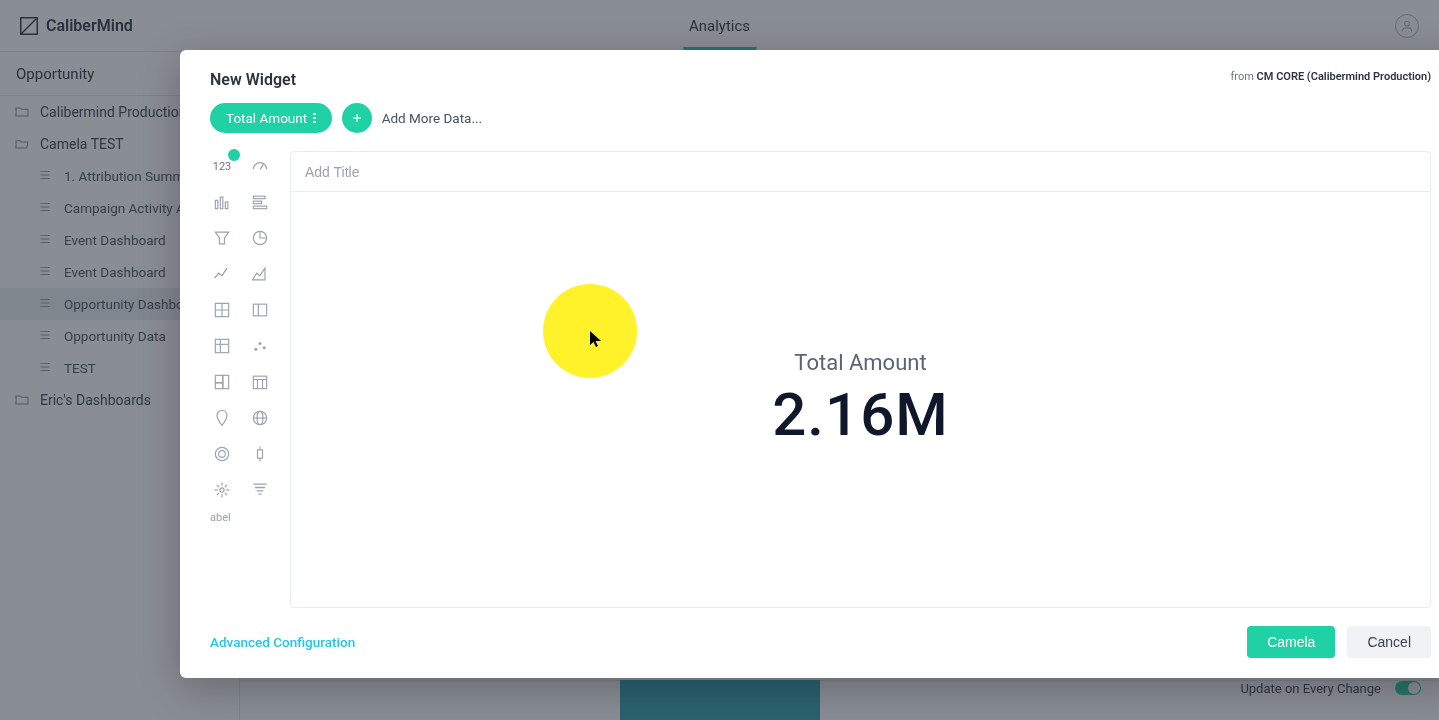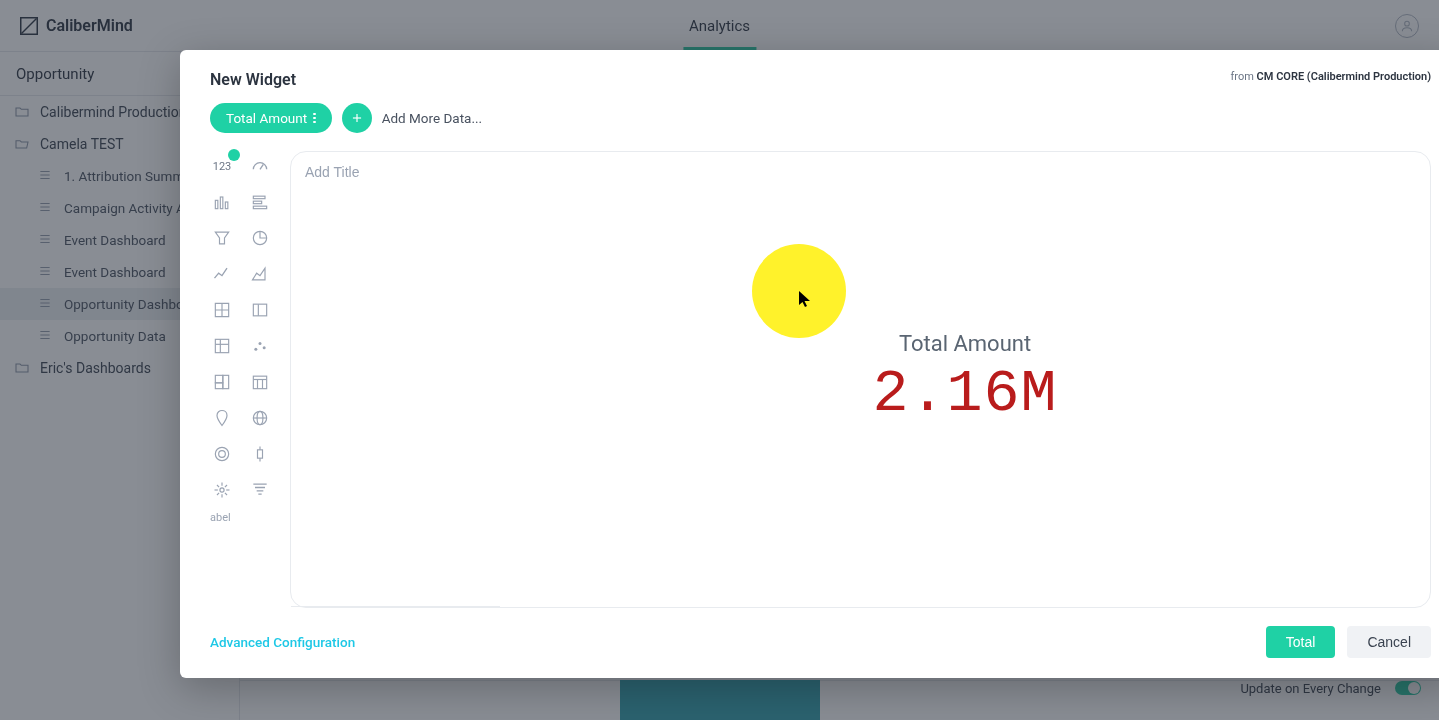--- a/index.html
+++ b/index.html
@@ -65,28 +65,28 @@
 
 
 .palette { width:64px; padding-top:4px; }
 .pal-grid { display:grid; grid-template-columns: 1fr 1fr; gap:14px 12px; }
 .pal-item { width:24px; height:22px; display:flex; align-items:center; justify-content:center; color:#9aa3b2; cursor:pointer; position:relative; }
 .pal-item.active { color:#2c3440; }
 .pal-item .dot { position:absolute; top:-6px; right:-6px; width:12px; height:12px; background:#1fd1a5; border-radius:50%; }
 .pal-label { font-size:11px; color:#9aa3b2; margin-top:10px; }
 
 
-.canvas { flex:1; border:1px solid #e8ebef; border-radius:16px; display:flex; flex-direction:row; }
+.canvas { flex:1; border:1px solid #e8ebef; border-radius:4px; display:flex; flex-direction:column; }
 .canvas .titlebar { border-bottom:1px solid #e8ebef; padding:10px 14px; }
 .canvas .titlebar input { border:none; outline:none; width:100%; font-size:14px; color:#555; }
 .canvas .titlebar input::placeholder { color:#9aa3b2; }
 .canvas .preview { flex:1; position:relative; display:flex; align-items:center; justify-content:center; }
 .indicator { text-align:center; }
 .indicator .label { font-size:22px; color:#5a6572; margin-bottom:4px; }
-.indicator .value { font-size:60px; font-weight:500; color:#b91c1c; letter-spacing:1px;font-family:Liberation Mono, monospace; }
+.indicator .value { font-size:60px; font-weight:500; color:#0f172a; letter-spacing:1px; }
 
 .cursor-highlight { position:absolute; width:94px; height:94px; background:#fff22b; border-radius:50%; left:252px; top:92px; box-shadow: 0 0 0 0 rgba(0,0,0,0); }
 .cursor { position:absolute; left:298px; top:138px; }
 
 .modal-footer { padding:14px 30px 20px 30px; display:flex; align-items:center; }
 .adv-link { color:#1ec8e6; font-size:13.5px; font-weight:500; cursor:pointer; }
 .modal-footer .btns { margin-left:auto; display:flex; gap:12px; }
 .btn { padding:8px 20px; border-radius:4px; font-size:14px; cursor:pointer; border:none; }
 .btn-primary { background:#1fd1a5; color:#fff; }
 .btn-secondary { background:#f0f2f5; color:#3a4350; }
@@ -204,20 +204,28 @@
         <span>Opportunity Dashboard</span>
       </div>
       <div class="side-item sub">
         <span class="ficon">
             <svg viewBox="0 0 24 24" width="14" height="14">
               <path d="M4 6h16M4 12h16M4 18h16" stroke="currentColor" stroke-width="1.6"></path>
             </svg>
           </span>
         <span>Opportunity Data</span>
       </div>
+      <div class="side-item sub">
+        <span class="ficon">
+            <svg viewBox="0 0 24 24" width="14" height="14">
+              <path d="M4 6h16M4 12h16M4 18h16" stroke="currentColor" stroke-width="1.6"></path>
+            </svg>
+          </span>
+        <span>TEST</span>
+      </div>
       <div class="side-item">
         <span class="ficon">
             <svg viewBox="0 0 24 24" width="16" height="16">
               <path d="M3 6h6l2 2h10v10H3z" fill="none" stroke="currentColor" stroke-width="1.6"></path>
             </svg>
           </span>
         <span>Eric's Dashboards</span>
       </div>
     </div>
 
@@ -442,19 +450,19 @@
             <div class="label">Total Amount</div>
             <div class="value">2.16M</div>
           </div>
         </div>
       </div>
     </div>
 
     <div class="modal-footer">
       <div class="adv-link">Advanced Configuration</div>
       <div class="btns">
-        <button class="btn btn-primary">Total</button>
+        <button class="btn btn-primary">Camela</button>
         <button class="btn btn-secondary">Cancel</button>
       </div>
     </div>
   </div>
 
 </div>
 
 </body></html>

